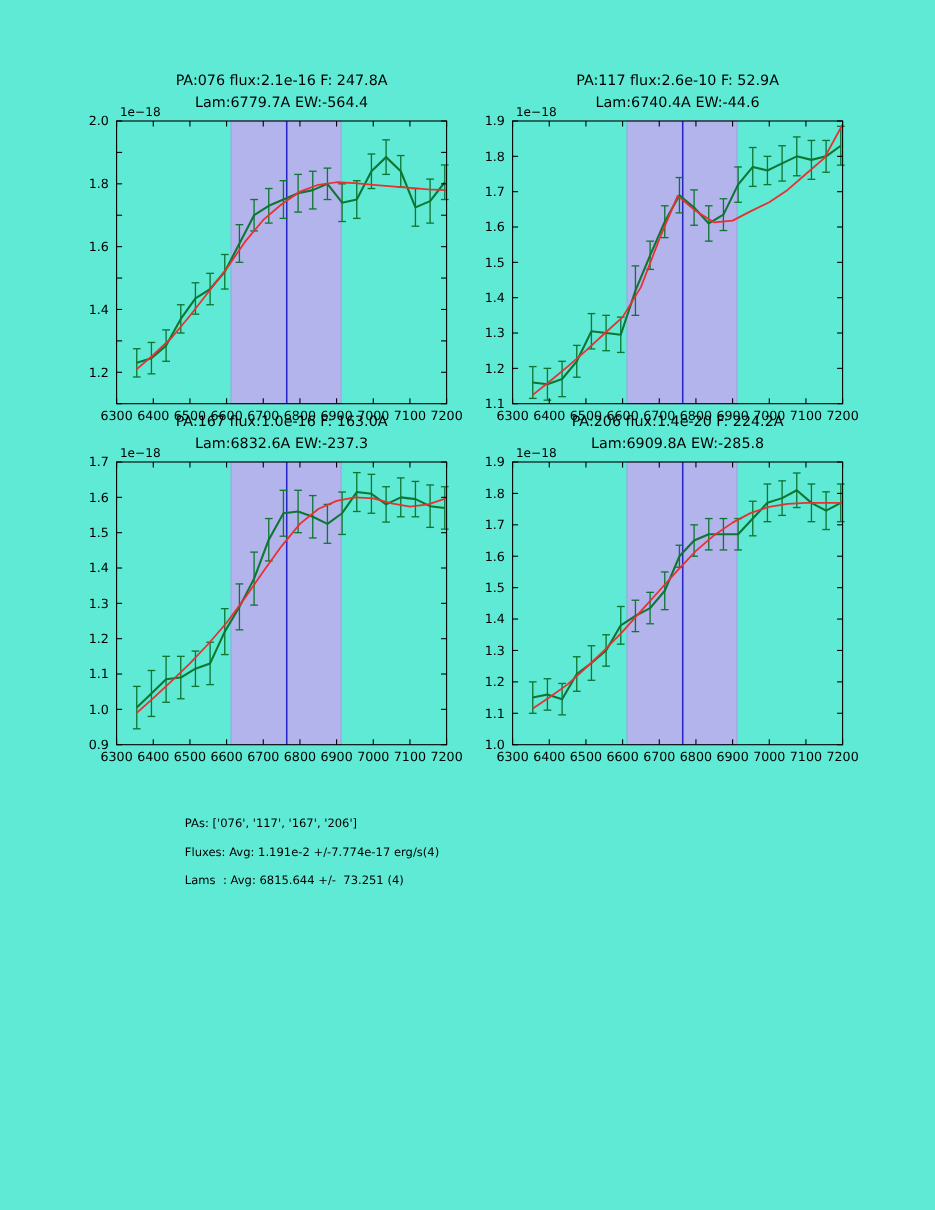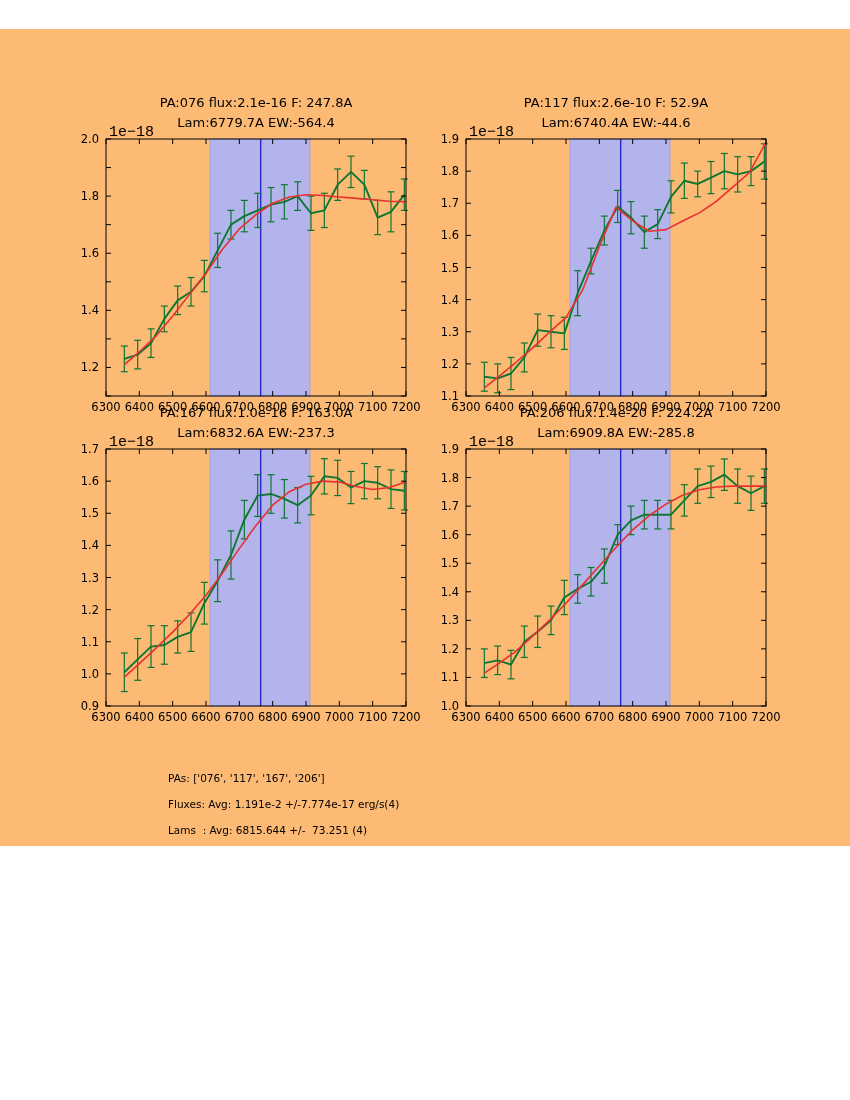--- a/index.html
+++ b/index.html
@@ -1,32 +1,31 @@
 <!DOCTYPE html>
 <html><head>
 <meta charset="utf-8">
 <style>
   html,body{margin:0;padding:0;background:#ffffff;}
   #figure{
     position:relative;
-    width:850px;height:817px;
-    background:#fdba74;
+    width:850px;height:1100px;
+    background:#5eead4;
     font-family:"DejaVu Sans","Liberation Sans",sans-serif;
     color:#000;
     overflow:hidden;
-    margin-top:29px;
   }
   .panel{position:absolute;width:300px;height:257px;}
   .panel .title{
     position:absolute;top:-46px;left:-30px;width:360px;
     text-align:center;font-size:13px;line-height:20px;color:#000;
   }
   .panel .offset{
     position:absolute;top:-15px;left:3px;
-    font-size:15px;color:#000;font-family:Liberation Mono, monospace;
+    font-size:11px;color:#000;
   }
   svg.plot{position:absolute;left:0;top:0;overflow:visible;display:block;}
   svg.plot text{font-family:"DejaVu Sans","Liberation Sans",sans-serif;fill:#000;}
   #summary{
     position:absolute;left:168px;top:736px;
     font-size:10.5px;line-height:26px;color:#000;
   }
   #summary div{white-space:pre;}
 </style>
 </head>

